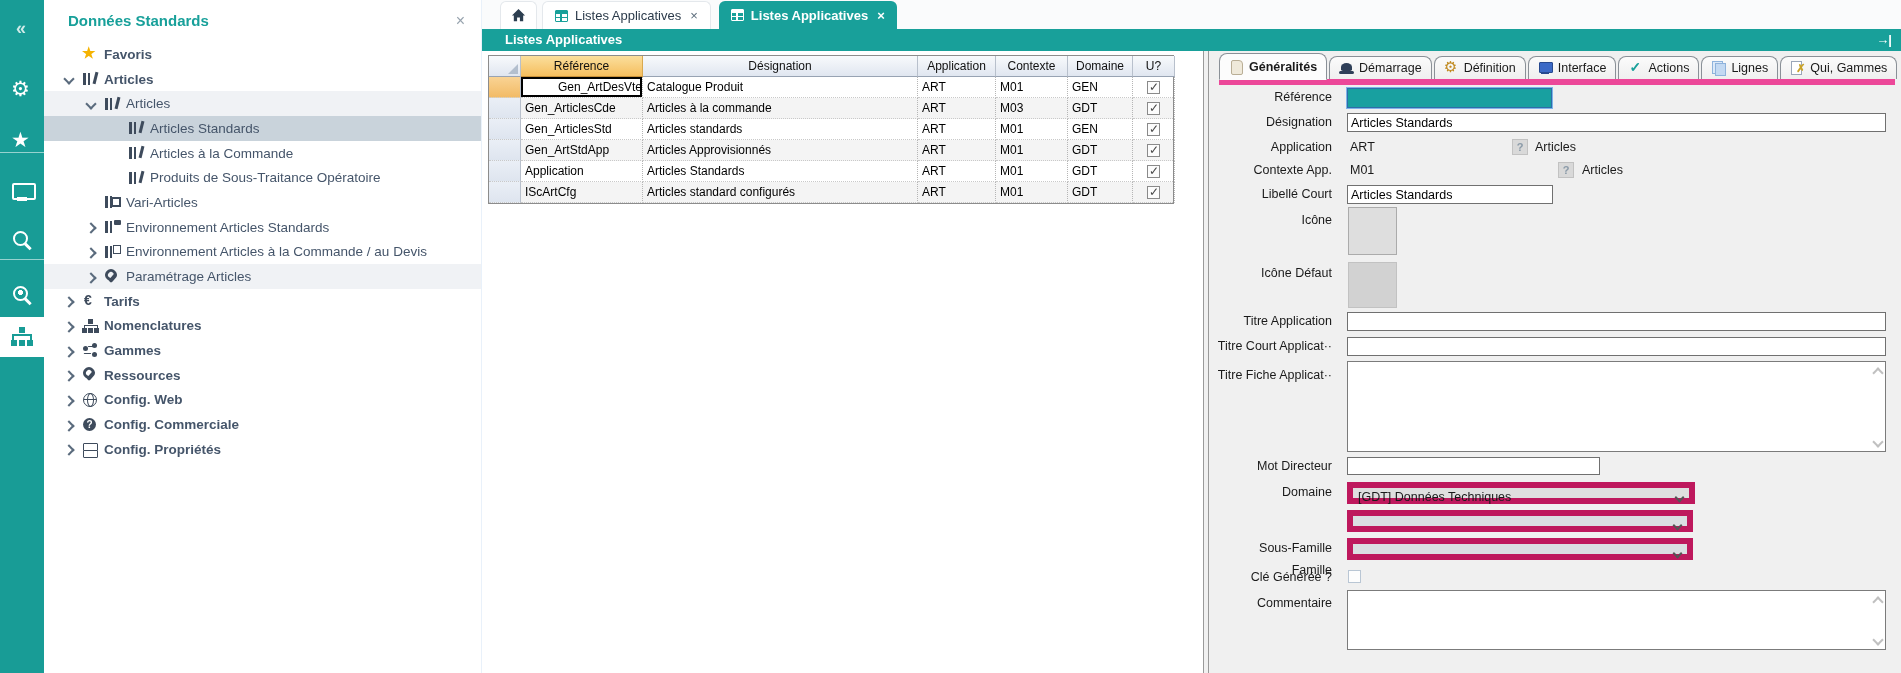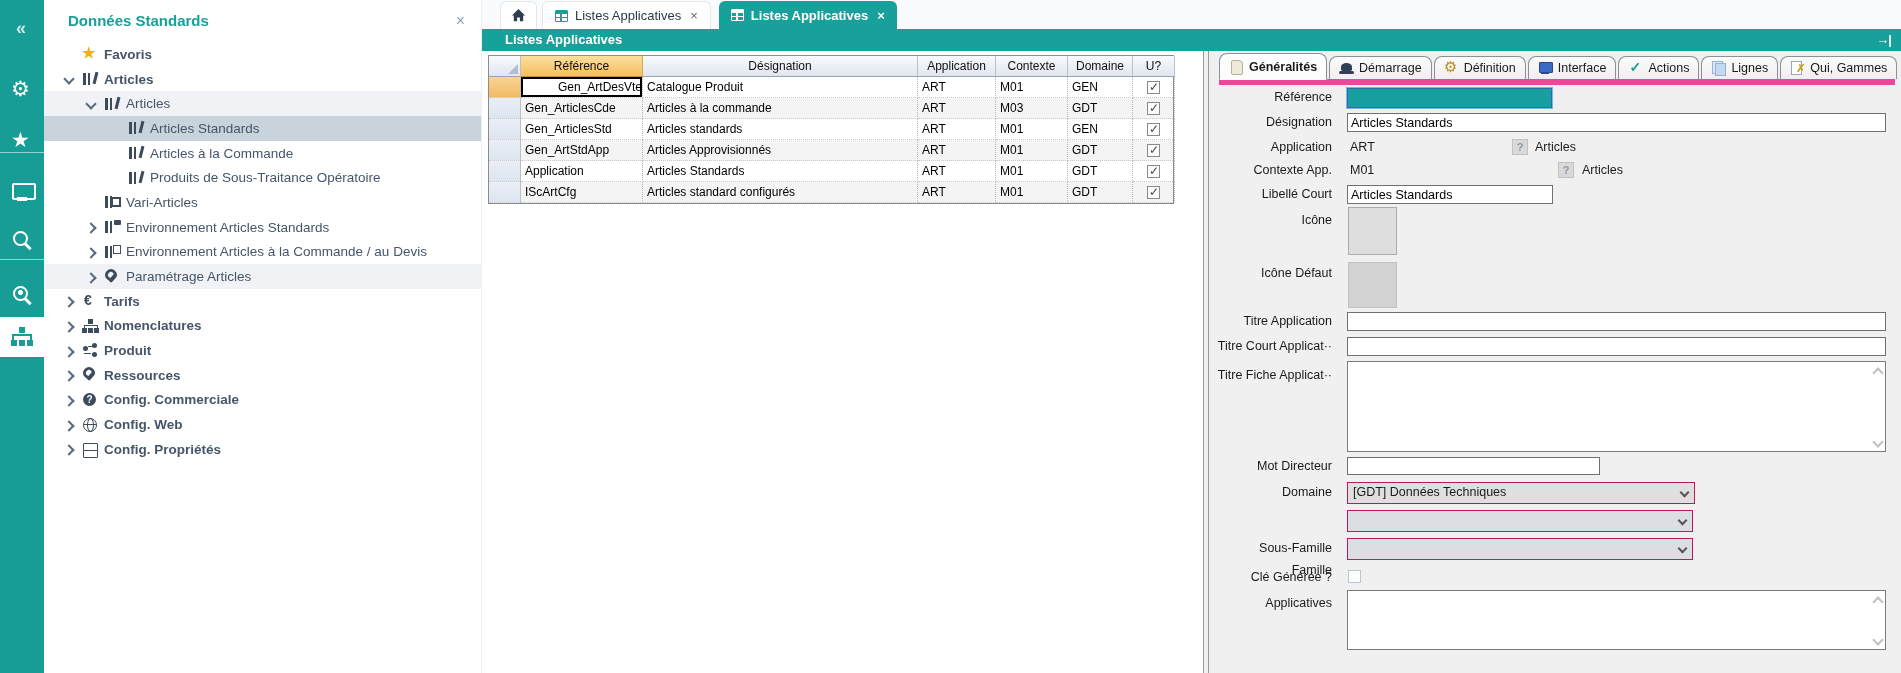--- a/index.html
+++ b/index.html
@@ -135,21 +135,21 @@
   .rotext { position:absolute; left:141px; }
   .qbtn { position:absolute; width:16px; height:16px; background:#D9D9D9; border:1px solid #C2C2C2; color:#8A9AA8; font-weight:bold; font-size:11px; text-align:center; line-height:15px; cursor:pointer; }
   .helper { position:absolute; }
   .iconbox { position:absolute; left:139px; background:#DEDEDE; border:1px solid #ABABAB; cursor:pointer; }
   .iconbox.dark { background:#D2D2D2; border-color:#C2C2C2; }
   .ftext { position:absolute; left:138px; width:539px; border:1px solid #7B7B7B; background:#fff; }
   .sarr-u, .sarr-d { position:absolute; right:3px; width:9px; height:9px; }
   .sarr-u::before { content:""; position:absolute; left:1px; top:3px; width:6px; height:6px; border-left:2px solid #C0C0C0; border-top:2px solid #C0C0C0; transform:rotate(45deg); }
   .sarr-d::before { content:""; position:absolute; left:1px; top:0px; width:6px; height:6px; border-right:2px solid #C0C0C0; border-bottom:2px solid #C0C0C0; transform:rotate(45deg); }
   .sarr-u { top:4px; } .sarr-d { bottom:4px; }
-  .dd { position:absolute; left:138px; height:22px; border:1px solid #be185d; background:#DFDFDF; padding:2px 22px 0 5px; cursor:pointer; }
+  .dd { position:absolute; left:138px; height:22px; border:6px solid #be185d; background:#DFDFDF; padding:2px 22px 0 5px; cursor:pointer; }
   .dd.empty { background:#DBDEE2; }
   .dd .ddchev { position:absolute; right:6px; top:6px; width:7px; height:7px; border-right:2px solid #555; border-bottom:2px solid #555; transform:rotate(45deg); }
   .fcheck { position:absolute; left:139px; width:13px; height:13px; border:1px solid #B9C6D4; background:#FDFDFD; cursor:pointer; }
 </style>
 </head>
 <body>
 
 <div id="app">
 
   <div class="rail">
@@ -242,36 +242,36 @@
         <span>Tarifs</span>
       </div>
         <div class="trow" data-level="1" data-chevron="right" data-state="normal">
         <span class="chev"></span>
         <span class="ti" data-icon="sitemap"></span>
         <span>Nomenclatures</span>
       </div>
         <div class="trow" data-level="1" data-chevron="right" data-state="normal">
         <span class="chev"></span>
         <span class="ti" data-icon="nodes"></span>
-        <span>Produit</span>
+        <span>Gammes</span>
       </div>
         <div class="trow" data-level="1" data-chevron="right" data-state="normal">
         <span class="chev"></span>
         <span class="ti" data-icon="wrench"></span>
         <span>Ressources</span>
       </div>
         <div class="trow" data-level="1" data-chevron="right" data-state="normal">
         <span class="chev"></span>
+        <span class="ti" data-icon="globe"></span>
+        <span>Config. Web</span>
+      </div>
+        <div class="trow" data-level="1" data-chevron="right" data-state="normal">
+        <span class="chev"></span>
         <span class="ti" data-icon="question"></span>
         <span>Config. Commerciale</span>
-      </div>
-        <div class="trow" data-level="1" data-chevron="right" data-state="normal">
-        <span class="chev"></span>
-        <span class="ti" data-icon="globe"></span>
-        <span>Config. Web</span>
       </div>
         <div class="trow" data-level="1" data-chevron="right" data-state="normal">
         <span class="chev"></span>
         <span class="ti" data-icon="server"></span>
         <span>Config. Propriétés</span>
       </div>
       </div>
   </div>
 
   <div class="splitter">
@@ -505,20 +505,20 @@
         <span class="ddchev"></span>
       </div>
     </div>
 
     <div class="frow" style="top:519px; width:692px;">
       <div class="flabel" style="top:0;">Clé Générée ?</div>
       <span class="fcheck" data-checked="false"></span>
     </div>
 
     <div class="frow" style="top:539px; width:692px;">
-      <div class="flabel" style="top:6px;">Applicatives</div>
+      <div class="flabel" style="top:6px;">Commentaire</div>
       <div class="ftext" style="top:0; height:60px;">
         <span class="sarr-u"></span>
         <span class="sarr-d"></span>
       </div>
     </div>
   </div>
 </div>
 
 </body></html>

